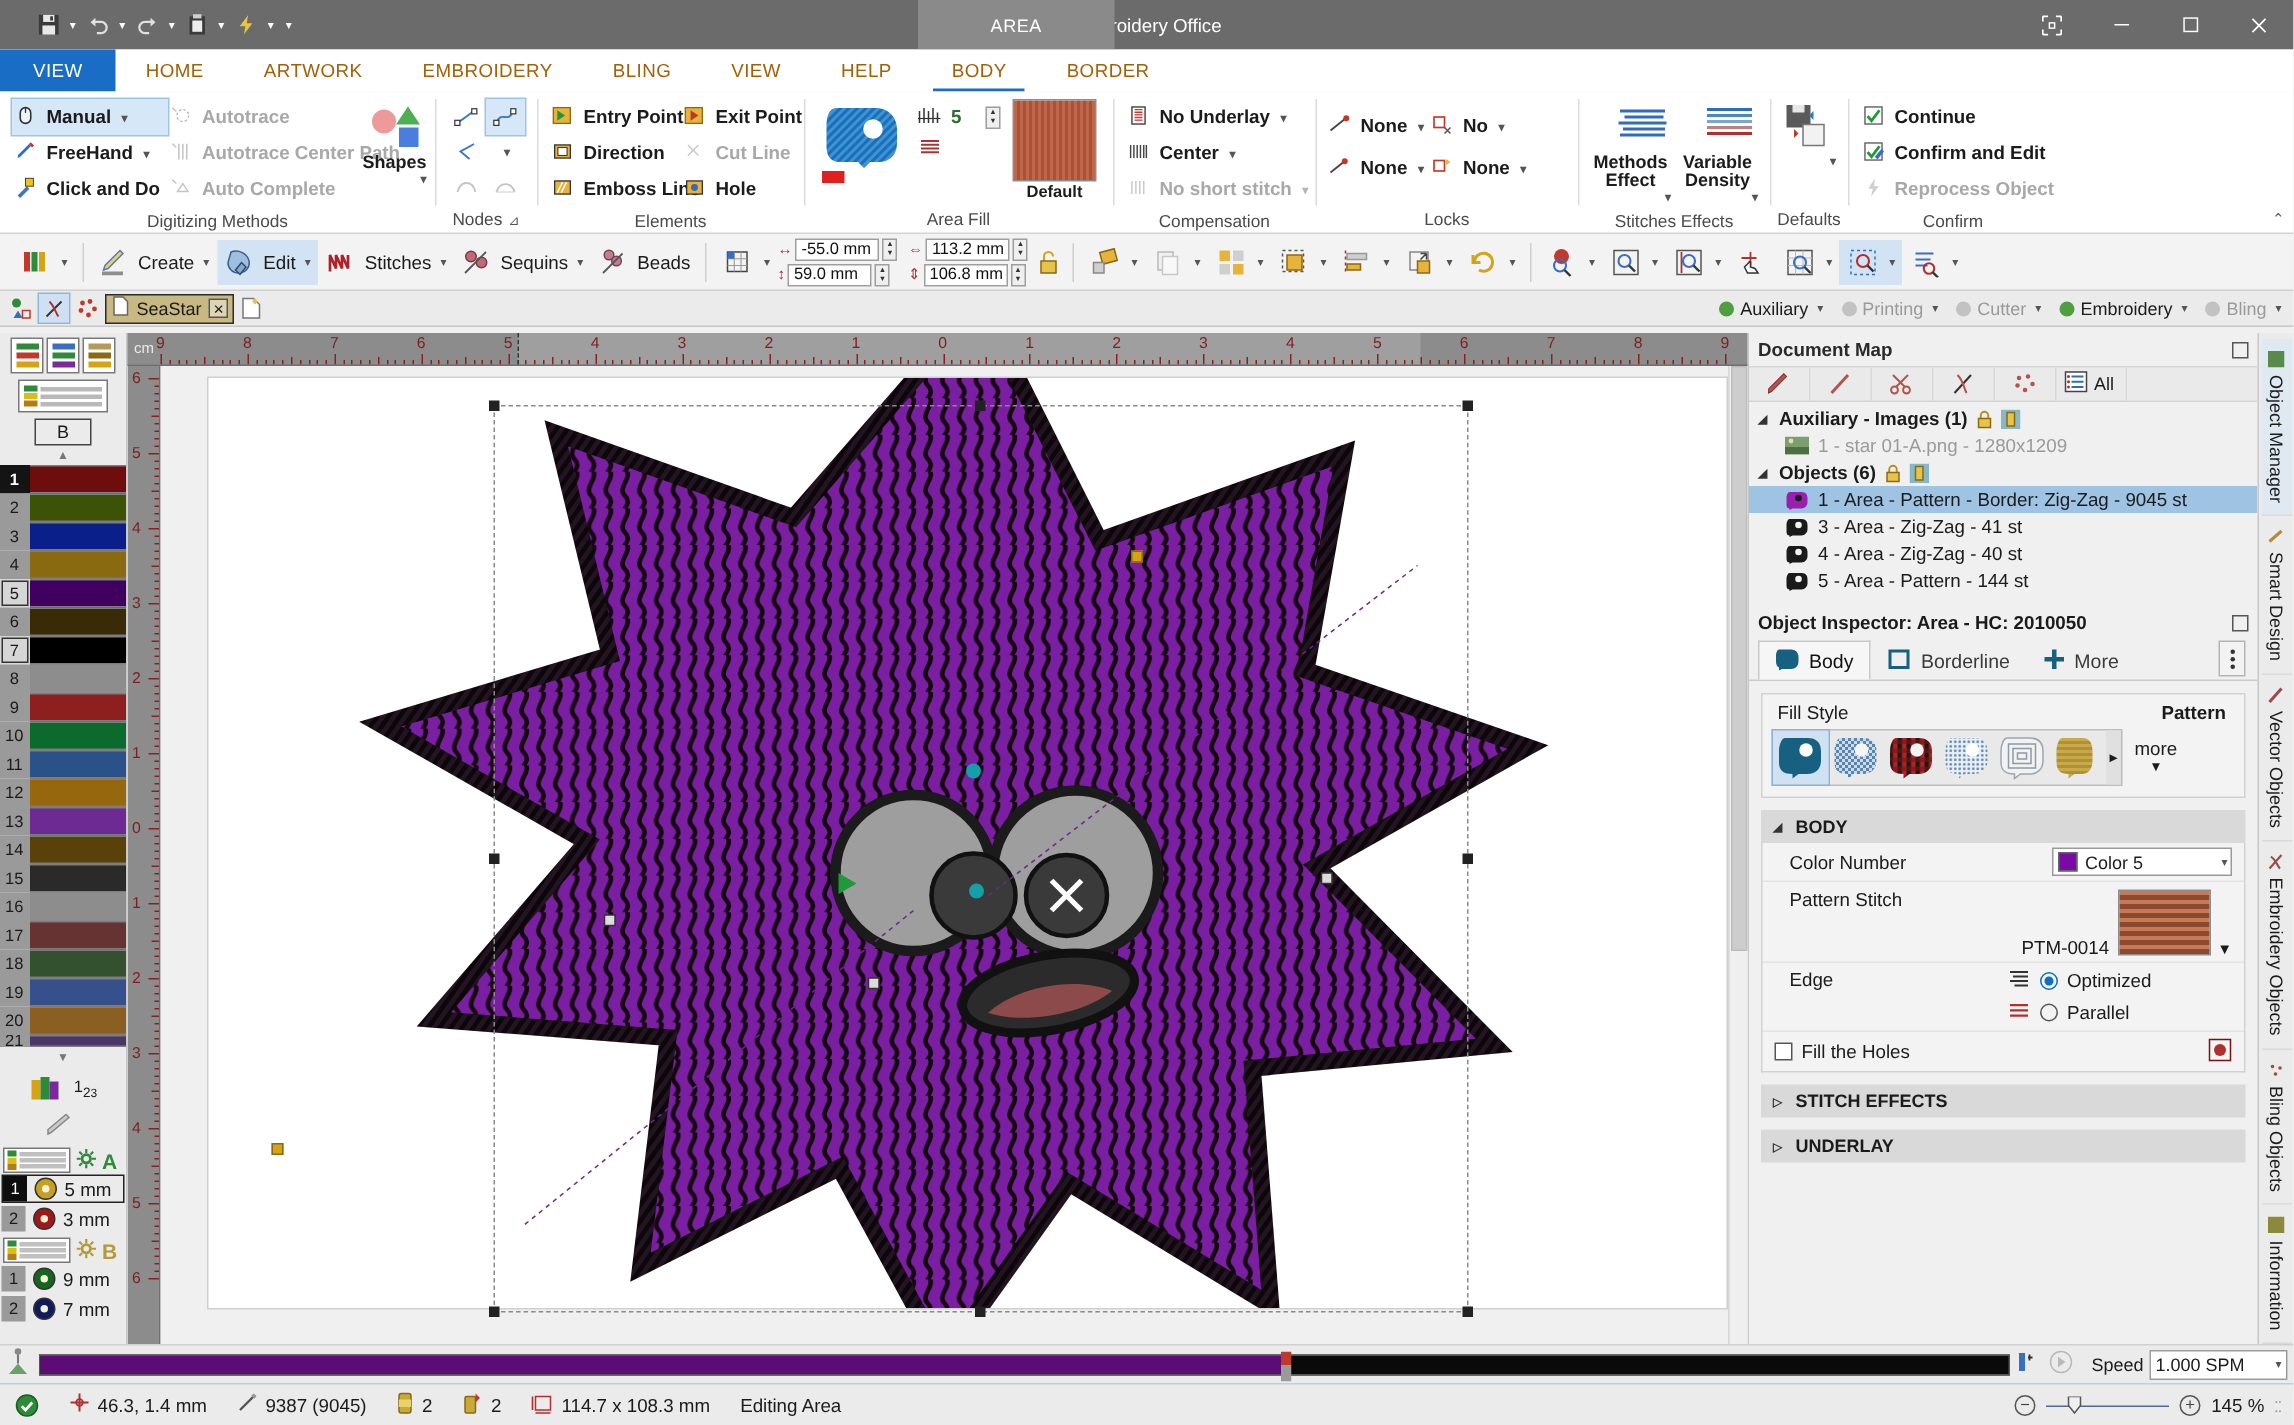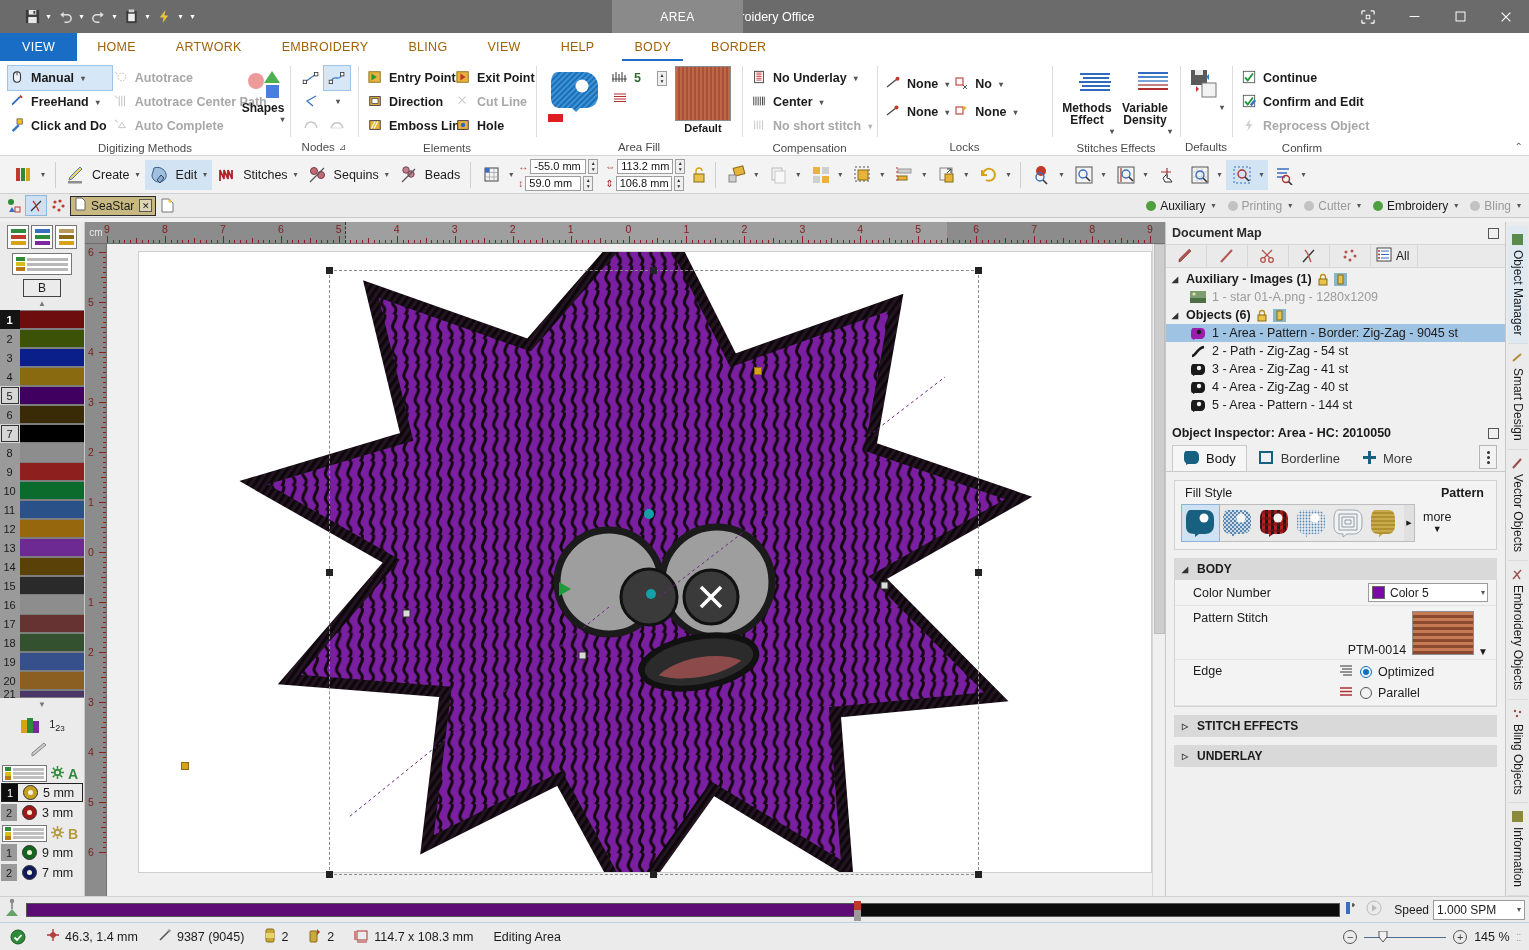--- a/index.html
+++ b/index.html
@@ -1654,26 +1654,20 @@
         </div>
         <div class="dm-row sel">
           <span class="obj-ico"><svg width="16" height="13" viewBox="0 0 16 13">
                 <path d="M3 1h8c3 0 4 2 4 4v3c0 2-2 4-4 4H5l-2 1v-1C1 12 1 10 1 8V5c0-2 1-4 2-4z" fill="#9b1fae"></path>
                 <circle cx="9" cy="5" r="2.2" fill="#1a1a1a"></circle>
               </svg></span>
           <span>1 - Area - Pattern - Border: Zig-Zag - 9045 st</span>
         </div>
         <div class="dm-row">
           <span class="obj-ico"><svg width="16" height="13" viewBox="0 0 16 13">
-                <path d="M2 11C6 11 7 3 14 2" stroke="#1a1a1a" stroke-width="2.6" fill="none"></path>
-              </svg></span>
-          <span>2 - Path - Zig-Zag - 54 st</span>
-        </div>
-        <div class="dm-row">
-          <span class="obj-ico"><svg width="16" height="13" viewBox="0 0 16 13">
                 <path d="M3 1h8c3 0 4 2 4 4v3c0 2-2 4-4 4H5l-2 1v-1C1 12 1 10 1 8V5c0-2 1-4 2-4z" fill="#1a1a1a"></path>
                 <circle cx="9" cy="5" r="2.2" fill="#f2f2f2"></circle>
               </svg></span>
           <span>3 - Area - Zig-Zag - 41 st</span>
         </div>
         <div class="dm-row">
           <span class="obj-ico"><svg width="16" height="13" viewBox="0 0 16 13">
                 <path d="M3 1h8c3 0 4 2 4 4v3c0 2-2 4-4 4H5l-2 1v-1C1 12 1 10 1 8V5c0-2 1-4 2-4z" fill="#1a1a1a"></path>
                 <circle cx="9" cy="5" r="2.2" fill="#f2f2f2"></circle>
               </svg></span>
@@ -1832,20 +1826,28 @@
             </div>
             <div style="display:flex;align-items:center;gap:6px;">
               <span><svg width="16" height="13" viewBox="0 0 16 13">
                     <path d="M2 3h12M2 6.5h12M2 10h12" stroke="#b03030" stroke-width="1.5"></path>
                   </svg></span>
               <span class="radio"></span>
               <span>Parallel</span>
             </div>
           </div>
         </div>
+        <div class="prow" style="padding-left:8px;border-bottom:none;">
+          <span class="chk"></span>
+          <span style="flex:1;margin-left:6px;">Fill the Holes</span>
+          <span><svg width="16" height="16" viewBox="0 0 16 16">
+                <rect x="1" y="1" width="14" height="14" stroke="#7a1414" fill="#f5f5f5"></rect>
+                <circle cx="8" cy="8" r="4" fill="#b03030"></circle>
+              </svg></span>
+        </div>
       </div>
 
       <div class="sect-head">
         <span class="tri">▷</span>
         <span>STITCH EFFECTS</span>
       </div>
       <div class="sect-head">
         <span class="tri">▷</span>
         <span>UNDERLAY</span>
       </div>

